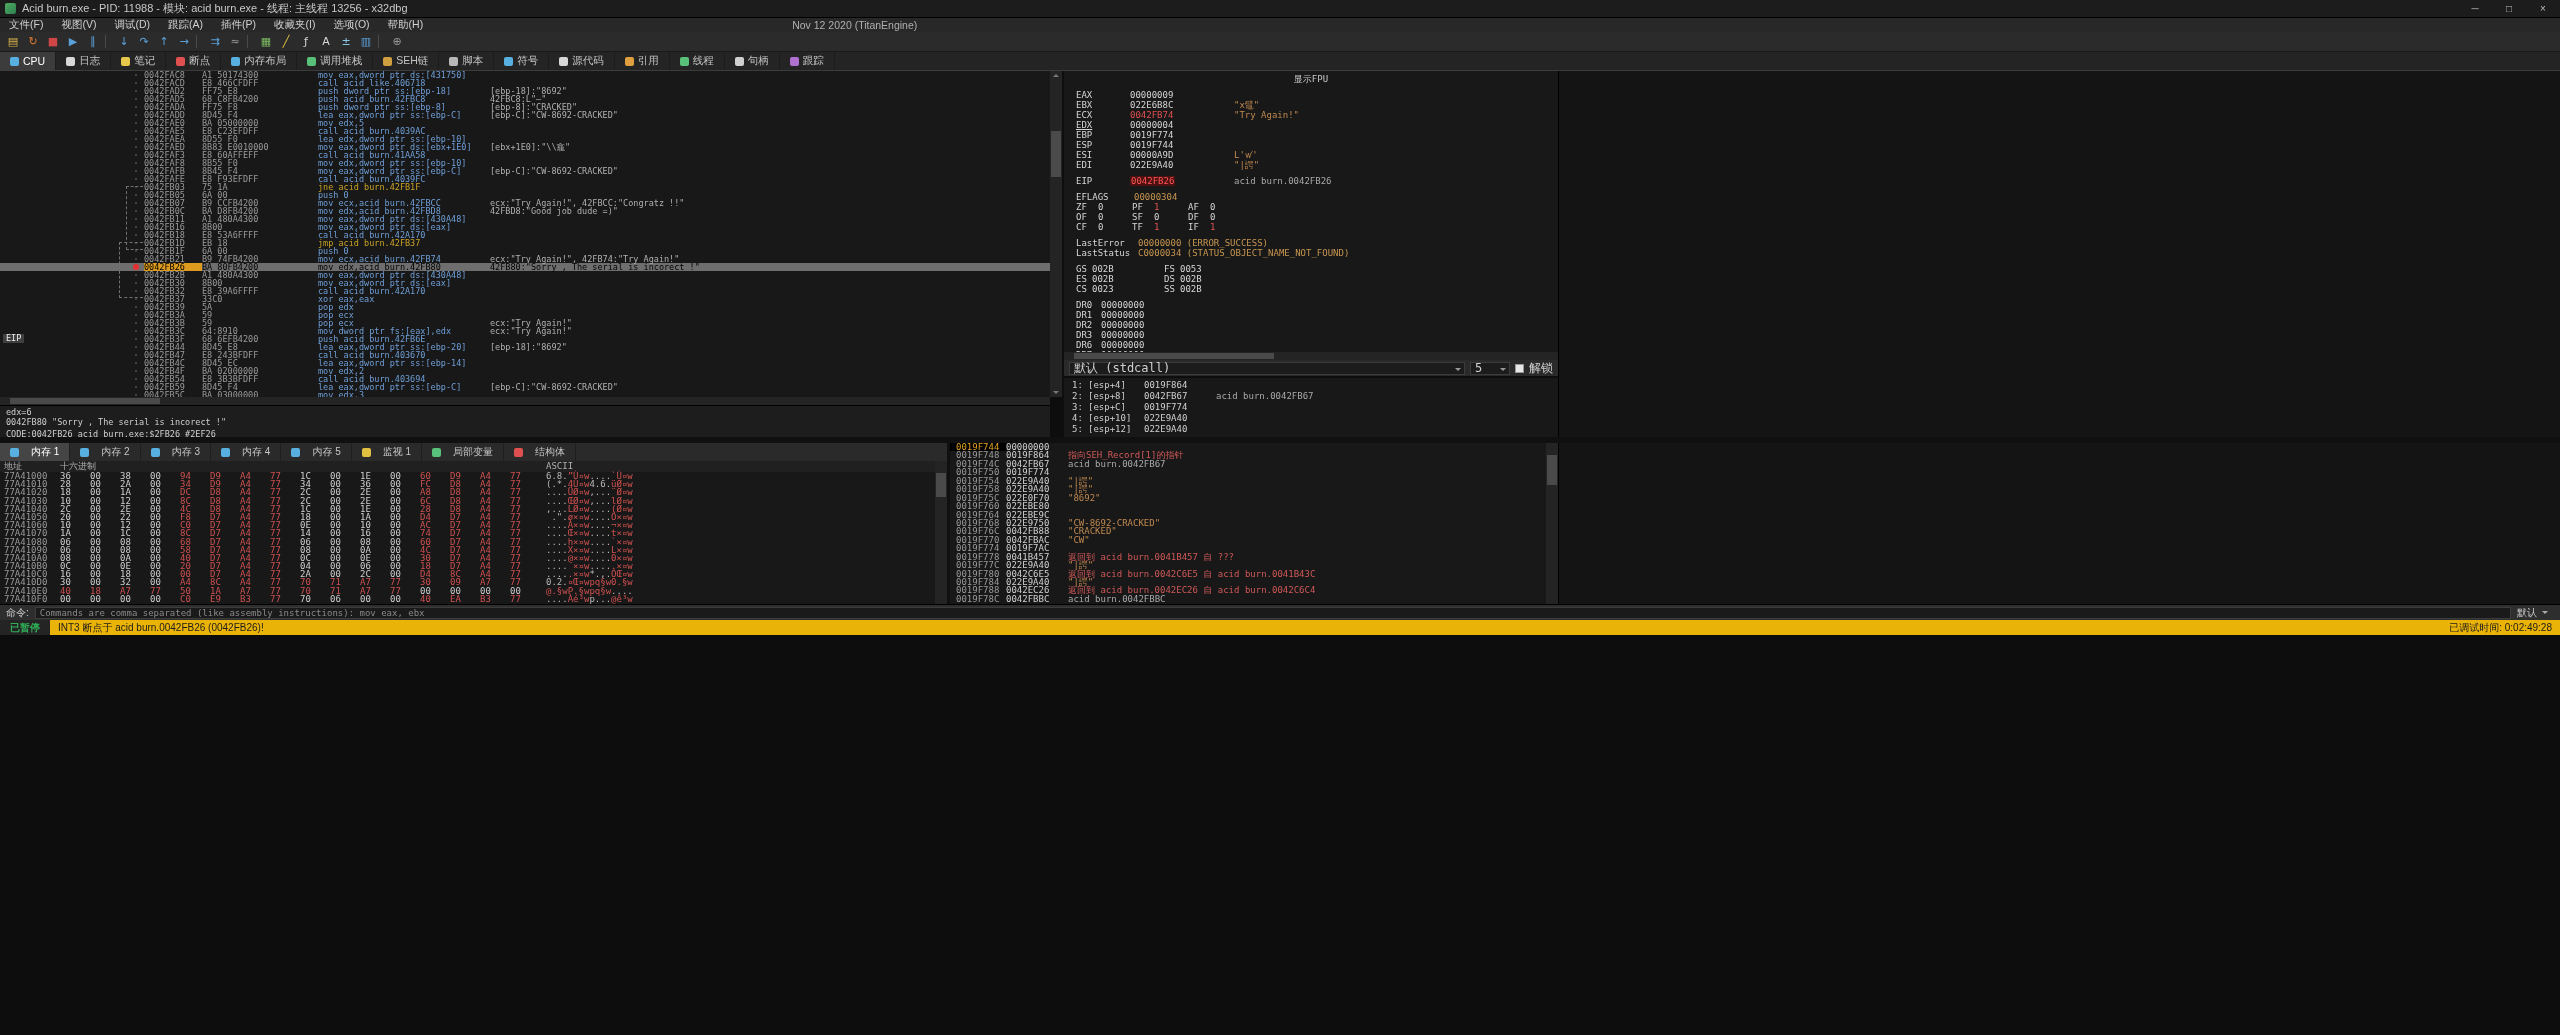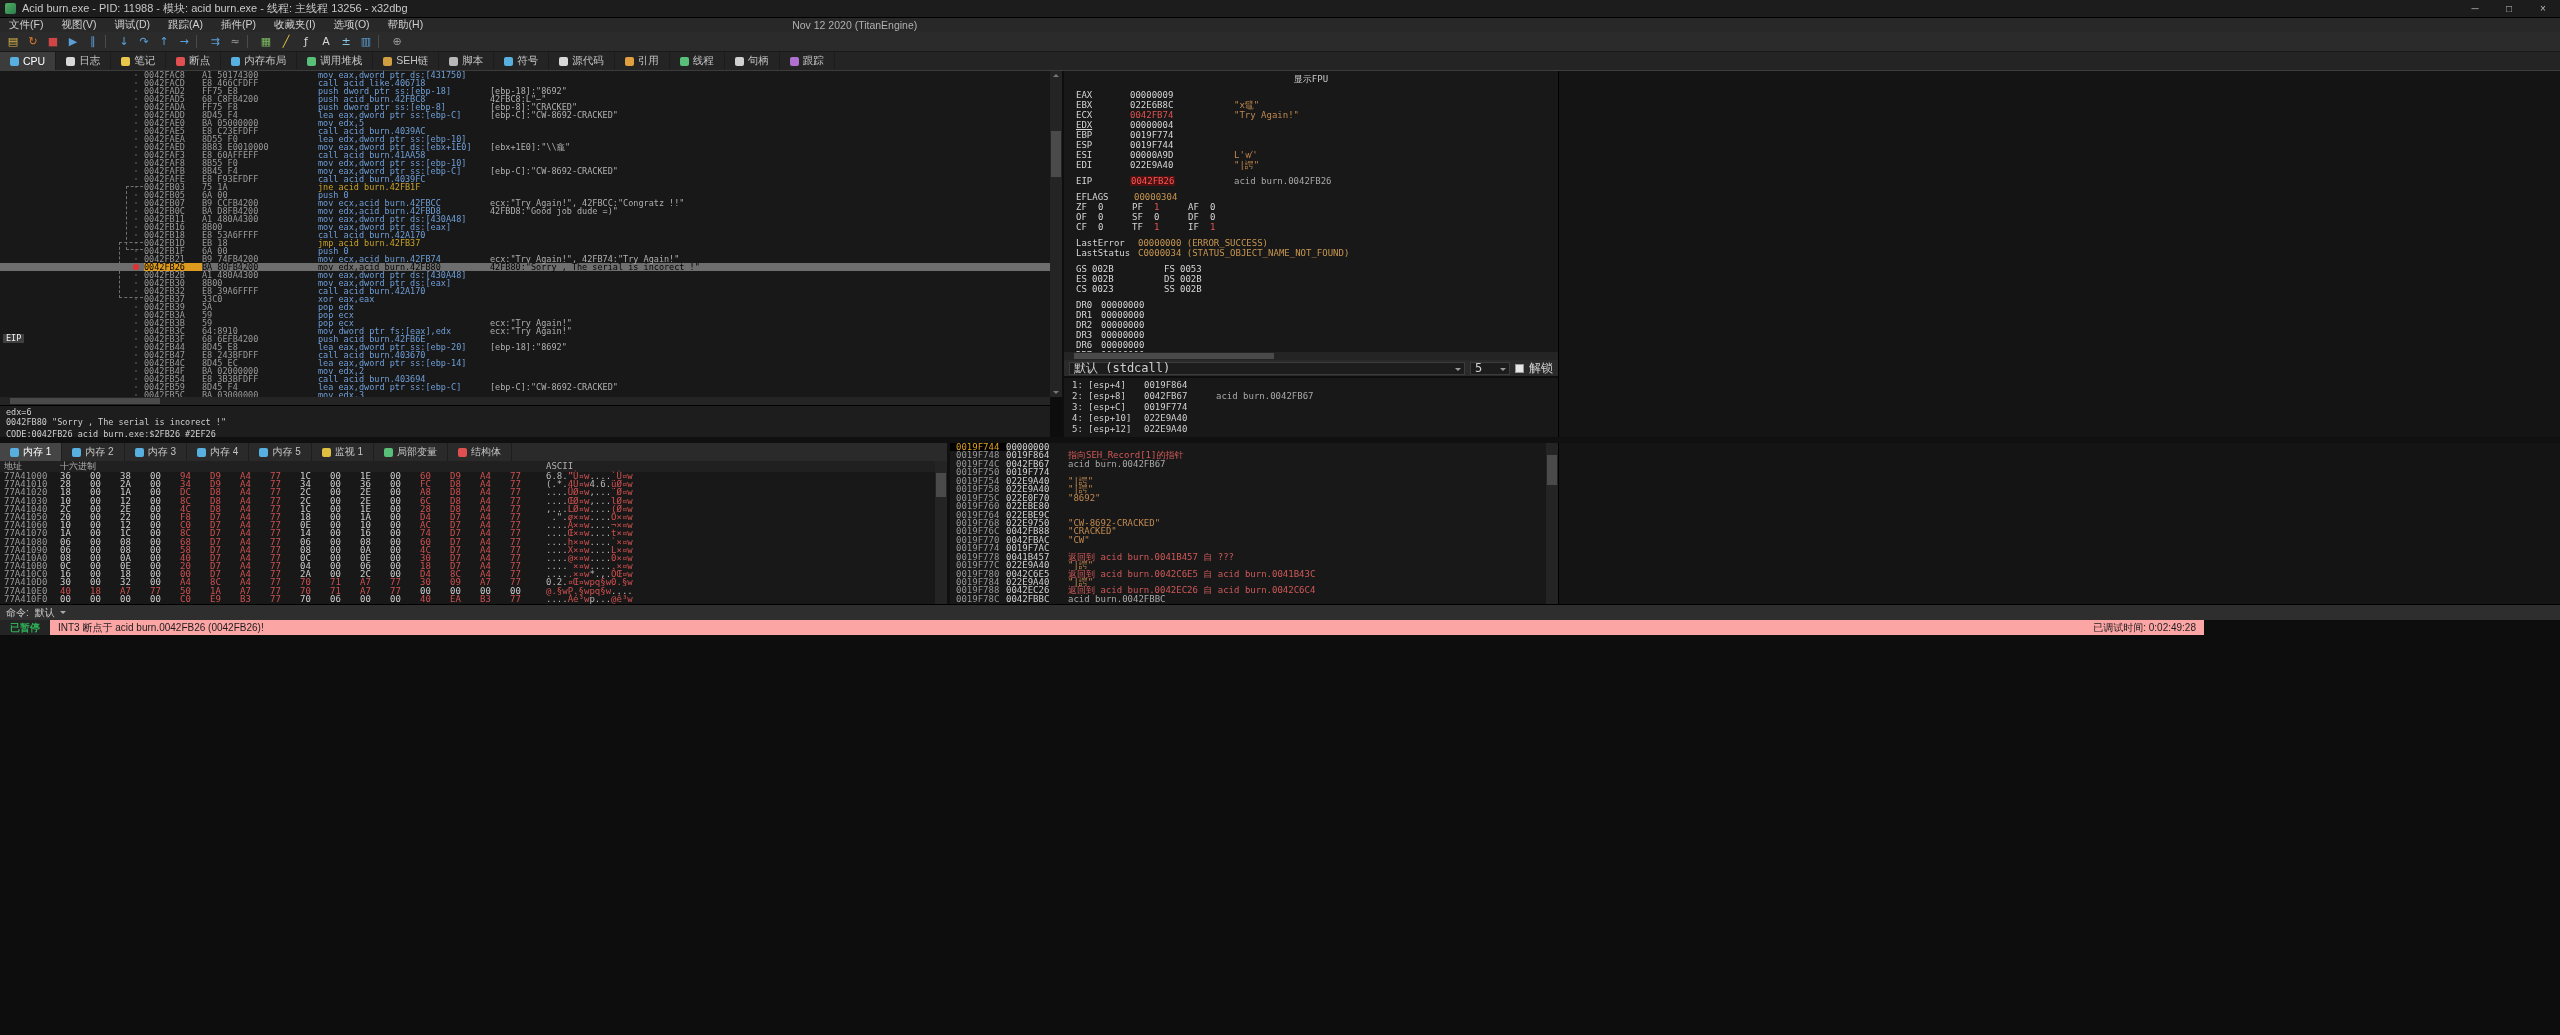--- a/index.html
+++ b/index.html
@@ -85,21 +85,21 @@
 
 .voidarea{left:1558px;top:71px;width:1002px;height:533px;background:#141414;border-left:1px solid #000}
 .vdiv1{left:1062px;top:71px;width:2px;height:366px;background:#0e0e0e}
 .splith{left:0;top:437px;width:2560px;height:6px;background:#101010}
 .vdiv2{left:947px;top:443px;width:3px;height:161px;background:#101010}
 .vscroll{left:1050px;top:71px;width:12px;height:326px}
 .dumpscroll{left:935px;top:461px;width:12px;height:143px}
 .stackscroll{left:1546px;top:443px;width:12px;height:161px}
 
 .btabs{left:0;top:443px;width:947px;height:18px;background:#2a2a2a;display:flex;align-items:stretch;font:10px "Liberation Sans","DejaVu Sans",sans-serif;color:#c4c4c4}
-.btab{display:flex;gap:4px;align-items:center;padding:0 10px;border-right:1px solid #1e1e1e;white-space:nowrap}
+.btab{display:flex;gap:12px;align-items:center;padding:0 10px;border-right:1px solid #1e1e1e;white-space:nowrap}
 .btab.active{background:#454545;color:#fff}
 
 .dump{left:0;top:461px;width:935px;height:143px;background:#181818;font-size:9px;color:#cfcfcf;overflow:hidden}
 .dumphdr{display:flex;color:#b0b0b0;height:11px;line-height:11px;background:#202020}
 .dh1{width:60px;padding-left:4px;flex:none}.dh2{width:486px;flex:none}
 .mrow{display:flex;height:8.2px;line-height:8.4px;white-space:pre}
 .maddr{width:60px;flex:none;color:#9a9a9a;padding-left:4px}
 .mhex{width:486px;flex:none}
 .byte{display:inline-block;width:30px}
 .mhex .red,.mascii .red{color:#d05050}
@@ -113,21 +113,21 @@
 .scmt{color:#b0b0b0}
 .scmt.red{color:#d05858}
 .scmt.str{color:#c08950}
 .scmt.mod{color:#a8a8a8}
 
 .cmdbar{left:0;top:604px;width:2560px;height:16px;background:#2e2e2e;display:flex;align-items:center;font:10px "Liberation Sans","DejaVu Sans",sans-serif;color:#ccc;border-top:1px solid #000;gap:6px;padding:0 6px}
 .cmdinput{flex:1;height:12px;background:#1a1a1a;border:1px solid #3c3c3c;color:#9a9a9a;font:9px "DejaVu Sans Mono",monospace;padding:0 4px}
 .cmdinput::placeholder{color:#8a8a8a}
 .profile{display:flex;gap:5px;align-items:center;padding-right:6px}
 .ddtri{width:0;height:0;border:3px solid transparent;border-top-color:#aaa;margin-top:3px}
-.statusbar{left:0;top:620px;width:2204px;height:15px;background:#fca5a5;display:flex;align-items:center;font:10px "Liberation Sans","DejaVu Sans",sans-serif;color:#1c1c1c}
+.statusbar{left:0;top:620px;width:2560px;height:15px;background:#eab308;display:flex;align-items:center;font:10px "Liberation Sans","DejaVu Sans",sans-serif;color:#1c1c1c}
 .state{background:#242424;color:#2fae57;padding:0 10px;height:15px;line-height:15px;font-weight:bold}
 .msg{padding:0 8px}
 .time{margin-left:auto;padding:0 8px}
 </style>
 </head>
 <body>
 
 <div class="abs titlebar">
   <span class="appicon"></span>
   <span class="title">Acid burn.exe - PID: 11988 - 模块: acid burn.exe - 线程: 主线程 13256 - x32dbg</span>
@@ -1091,20 +1091,21 @@
       <span class="scmt mod">acid burn.0042FBBC</span>
     </div>
   </div>
 
 <div class="abs track stackscroll">
   <div class="thumb" style="left:1px;top:12px;width:10px;height:30px"></div>
 </div>
 
 <div class="abs cmdbar">
   <span>命令:</span>
+  <input class="cmdinput" placeholder="Commands are comma separated (like assembly instructions): mov eax, ebx" style="">
   <span class="profile">
     <span>默认</span>
     <span class="ddtri"></span>
   </span>
 </div>
 
 <div class="abs statusbar">
   <span class="state">已暂停</span>
   <span class="msg">INT3 断点于 acid burn.0042FB26 (0042FB26)!</span>
   <span class="time">已调试时间: 0:02:49:28</span>

